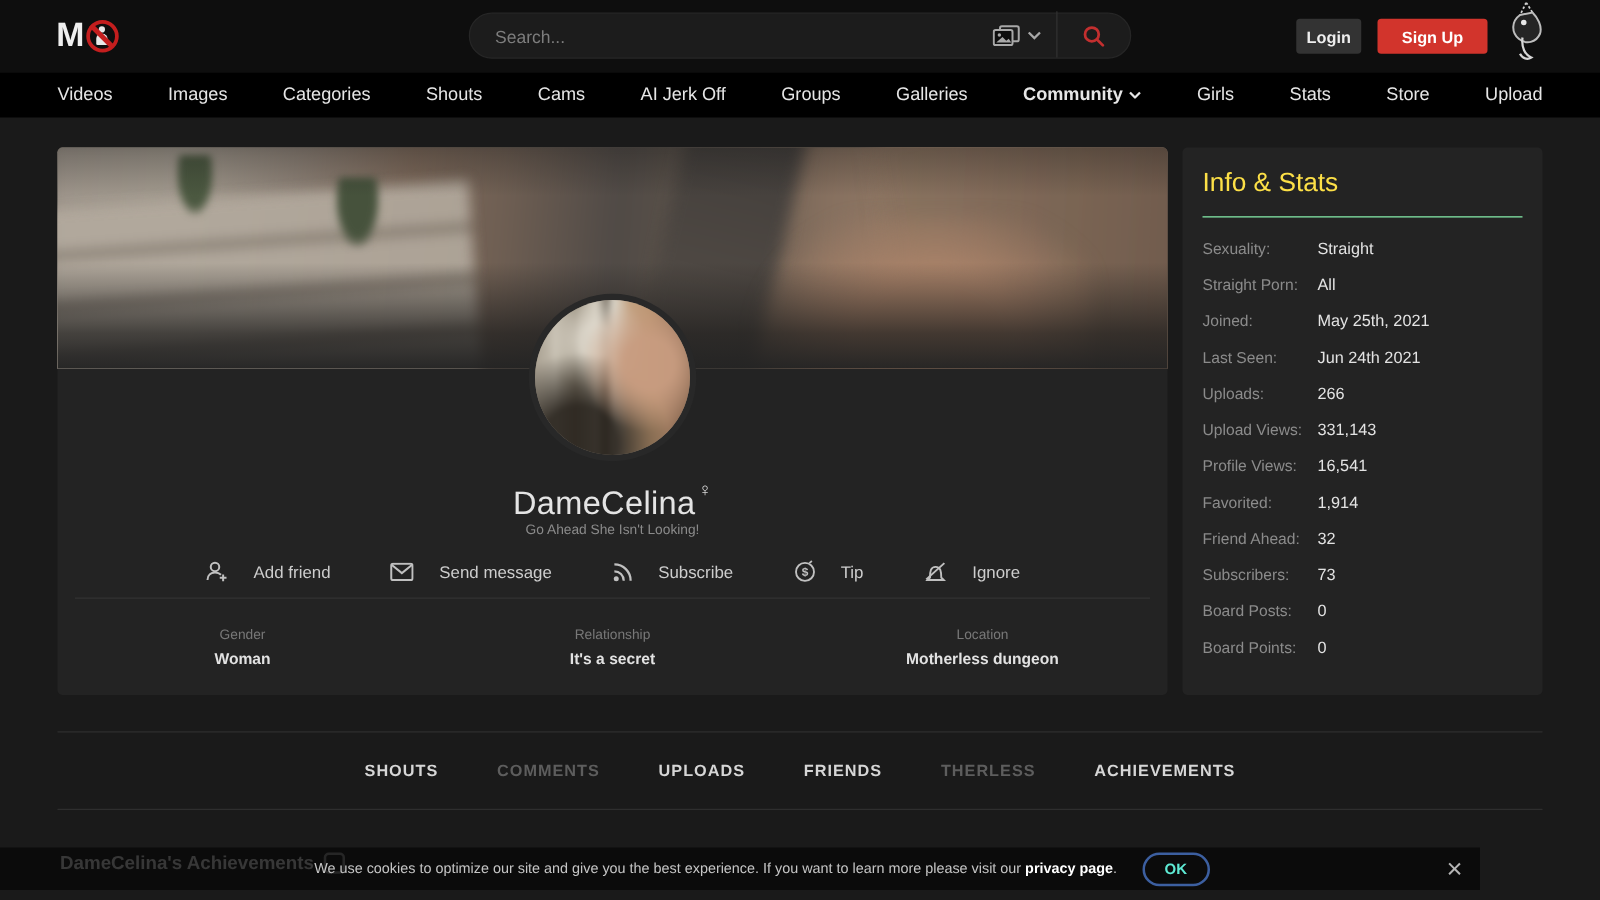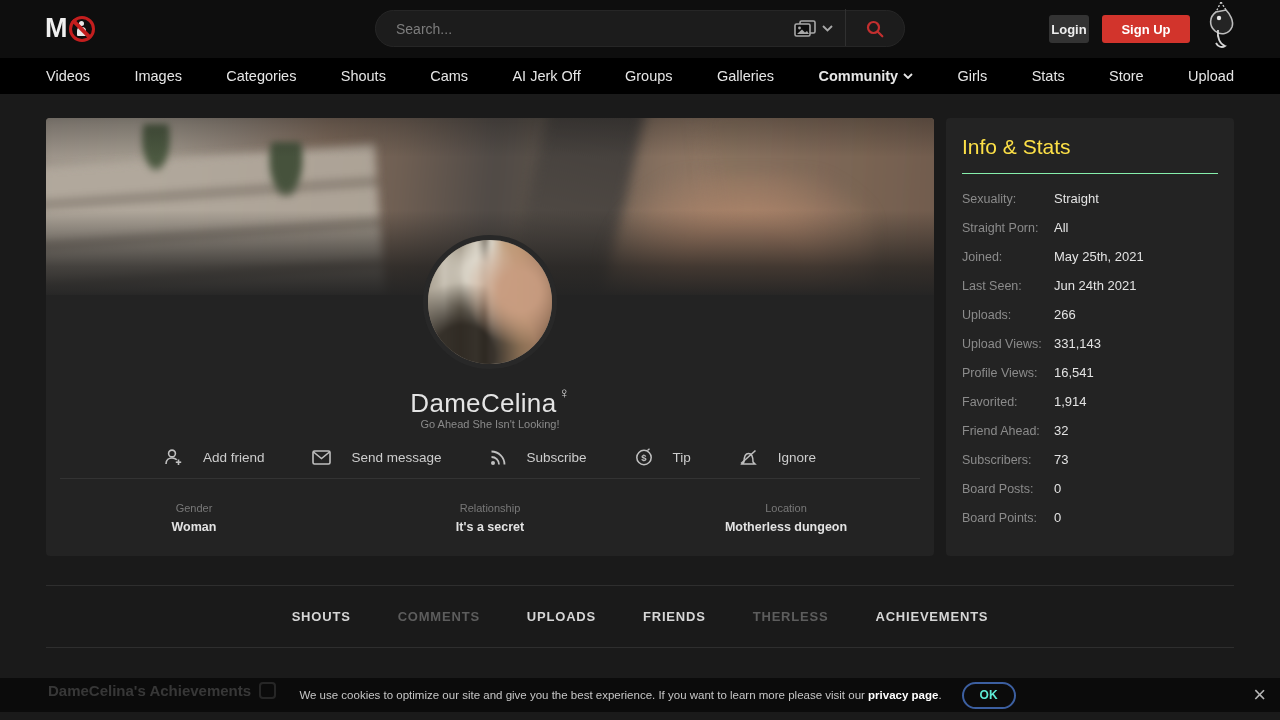--- a/index.html
+++ b/index.html
@@ -19,21 +19,21 @@
                   border-radius:4px 4px 1px 1px; }
   .search-wrap { position:absolute; left:375px; top:10px; width:530px; height:37px; background:#1c1c1c;
                  border:1px solid #262626; border-radius:19px; display:flex; align-items:flex-end; }
   .search-input { flex:1; height:100%; background:transparent; border:none; outline:none; color:#ddd;
                   font-size:14px; padding:0 10px 0 20px; font-family:"Liberation Sans", sans-serif; }
   .search-input::placeholder { color:#7d7d7d; }
   .media-filter { display:flex; align-items:center; gap:6px; padding:0 12px 0 4px; height:100%; cursor:pointer; }
   .search-divider { width:1px; height:37px; background:#303030; }
   .search-btn { width:58px; height:100%; display:flex; align-items:center; justify-content:center; cursor:pointer; }
   .hdr-btns { position:absolute; right:90px; top:15px; display:flex; gap:13px; }
-  .btn-login { background:#333; color:#eee; border:none; border-radius:3px; width:40px; height:28px;
+  .btn-login { background:#333; color:#eee; border:none; border-radius:3px; width:52px; height:28px;
                font-size:13px; font-weight:700; cursor:pointer; font-family:"Liberation Sans", sans-serif; }
   .btn-signup { background:#d2342c; color:#fff; border:none; border-radius:3px; width:88px; height:28px;
                 font-size:13px; font-weight:700; cursor:pointer; font-family:"Liberation Sans", sans-serif; }
   .pendant { position:absolute; right:40px; top:2px; width:38px; height:52px; cursor:pointer; }
 
   
   .nav { position:absolute; top:58px; left:0; width:1280px; height:36px; background:#000;
          display:flex; align-items:center; justify-content:space-between; padding:0 46px; }
   .nav-item { color:#e6e6e6; font-size:14.5px; font-weight:500; cursor:pointer; white-space:nowrap;
               display:flex; align-items:center; gap:5px; }
@@ -106,21 +106,21 @@
           border-bottom:1px solid #2e2e2e; display:flex; align-items:center; justify-content:center; gap:47px; }
   .tab { font-size:13px; font-weight:700; letter-spacing:.8px; color:#d6d6d6; cursor:pointer; white-space:nowrap; }
   .tab.muted { color:#5d5d5d; }
 
   
   .ach-row { position:absolute; left:48px; top:682px; display:flex; align-items:center; gap:8px; z-index:1; }
   .ach-title { font-size:15px; font-weight:700; color:#7a7a7a; }
   .ach-box { width:17px; height:17px; border:2px solid #565656; border-radius:4px; }
 
   
-  .cookie { position:absolute; left:0; top:678px; width:1280px; height:34px; background:rgba(0,0,0,.55);
+  .cookie { position:absolute; left:0; top:678px; width:1184px; height:34px; background:rgba(0,0,0,.55);
             z-index:5; display:flex; align-items:center; justify-content:center; gap:20px;padding-left:35px; }
   .cookie-text { font-size:11.5px; color:#c6c6c6; }
   .cookie-link { font-weight:700; color:#fff; cursor:pointer; }
   .btn-ok { background:transparent; border:2px solid #3c5fa0; border-radius:14px; color:#5eead4; font-weight:700;
             font-size:12px; width:54px; height:27px; cursor:pointer; font-family:"Liberation Sans", sans-serif; }
   .cookie-close { position:absolute; right:14px; top:50%; transform:translateY(-50%); color:#b5b5b5;
                   font-size:22px; line-height:1; cursor:pointer; font-weight:400; }
 </style>
 </head>
 <body>

